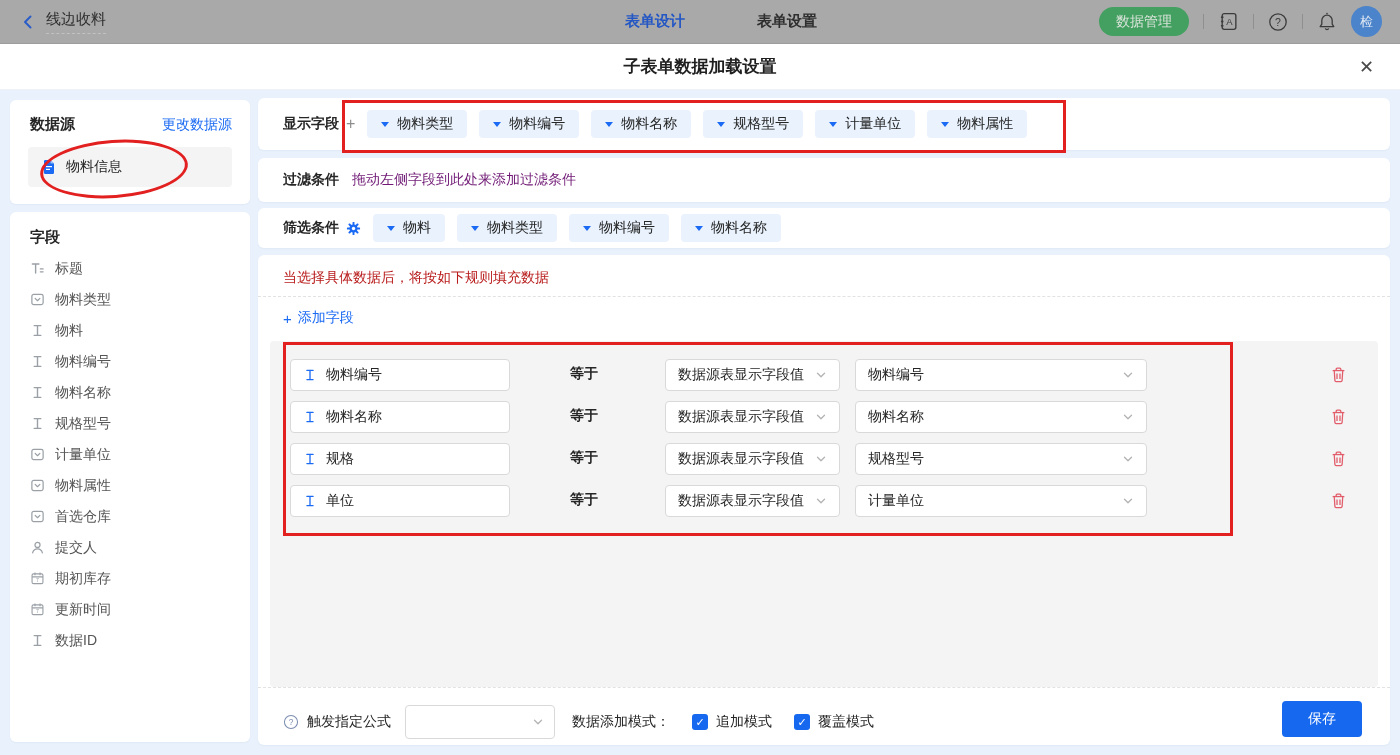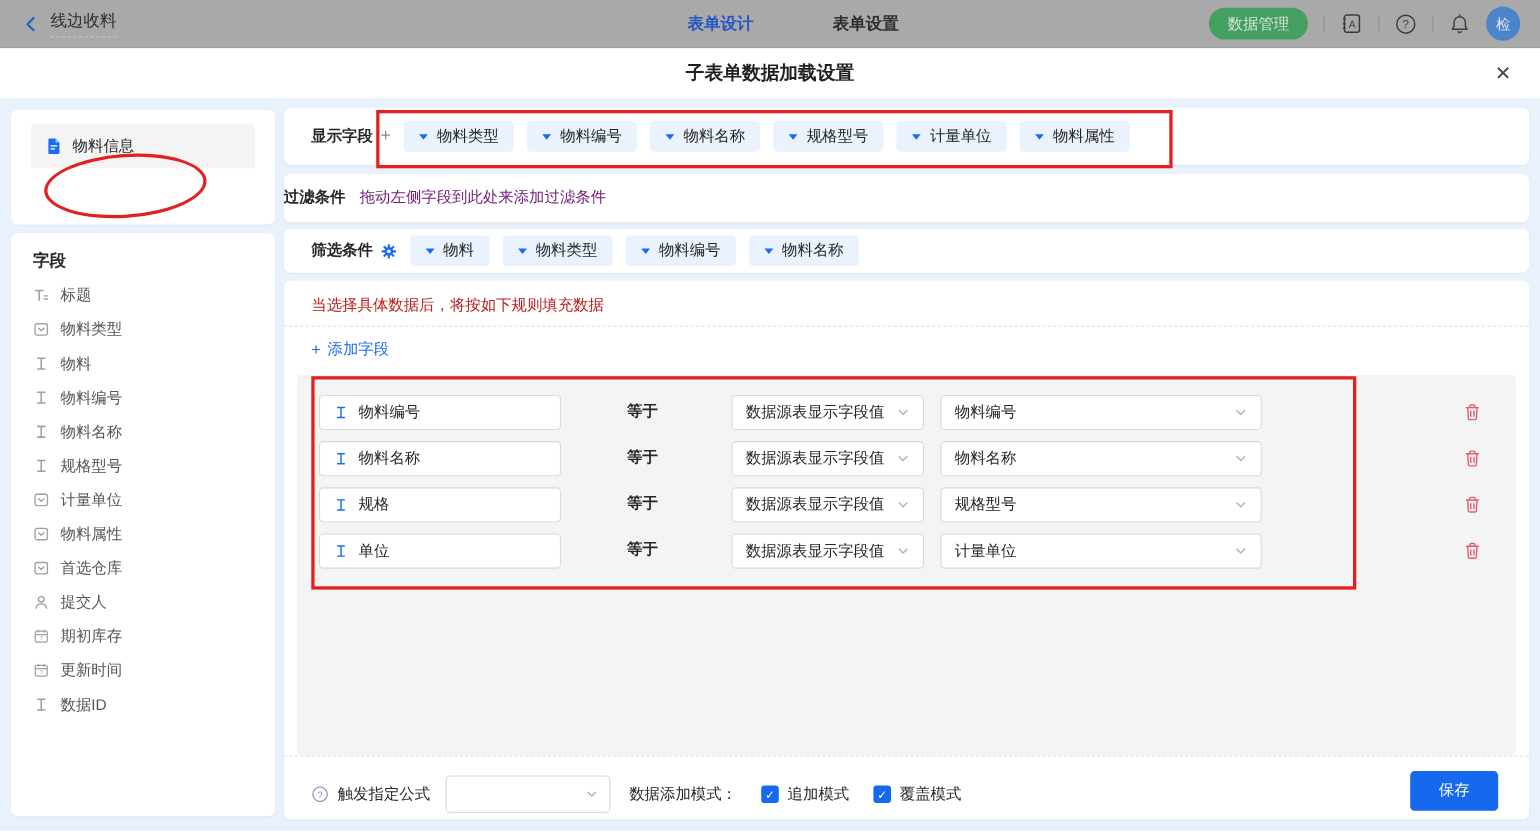--- a/index.html
+++ b/index.html
@@ -71,21 +71,21 @@
   .row-label { font-weight:600; color:#262626; white-space:nowrap; }
   .plus-sm { color:#8c8c8c; font-size:16px; margin-left:7px; cursor:pointer; }
   .tags { display:flex; gap:12px; margin-left:12px; }
   .tag {
     background:#e9f2fd; border-radius:4px; height:28px; padding:0 14px;
     display:flex; align-items:center; gap:8px; color:#262626; cursor:pointer; white-space:nowrap;
   }
   .tri { width:0; height:0; border-left:4px solid transparent; border-right:4px solid transparent; border-top:5px solid #1a6af3; }
   .anno-a { left:84px; top:2px; width:724px; height:53px; }
 
-  .c-b { left:258px; top:114px; width:1132px; height:44px; display:flex; align-items:center; cursor:pointer; }
+  .c-b { left:258px; top:114px; width:1132px; height:44px; display:flex; align-items:center; padding-left:25px; cursor:pointer; }
   .ph { color:#701a75; margin-left:13px;text-align:right; }
 
   .c-c { left:258px; top:164px; width:1132px; height:40px; display:flex; align-items:center; padding-left:25px; }
   .gear { color:#1a6af3; margin-left:7px; cursor:pointer; }
 
   .c-d { left:258px; top:211px; width:1132px; height:490px; }
   .hint { position:absolute; left:25px; top:14px; color:#b91c1c; }
   .dash { position:absolute; left:0; right:0; border-top:1px dashed #e2e2e2; }
   .dash1 { top:41px; } .dash2 { top:432px; }
   .addfield { position:absolute; left:25px; top:54px; display:flex; align-items:center; gap:6px; color:#1a6af3; cursor:pointer; }
@@ -228,20 +228,24 @@
   </div>
 </div>
 
 <div class="modal">
   <div class="m-titlebar">
     <span class="m-title">子表单数据加载设置</span>
     <span class="m-close">✕</span>
   </div>
 
   <div class="card c-ds">
+    <div class="ds-head">
+      <span class="ds-title">数据源</span>
+      <span class="link">更改数据源</span>
+    </div>
     <div class="ds-item">
       <svg class="ic" width="16" height="16" style="color:#1a6af3">
           <use href="#sym-doc"></use>
         </svg>
       <span>物料信息</span>
     </div>
     <div class="anno anno-ellipse"></div>
   </div>
 
   <div class="card c-fields">

